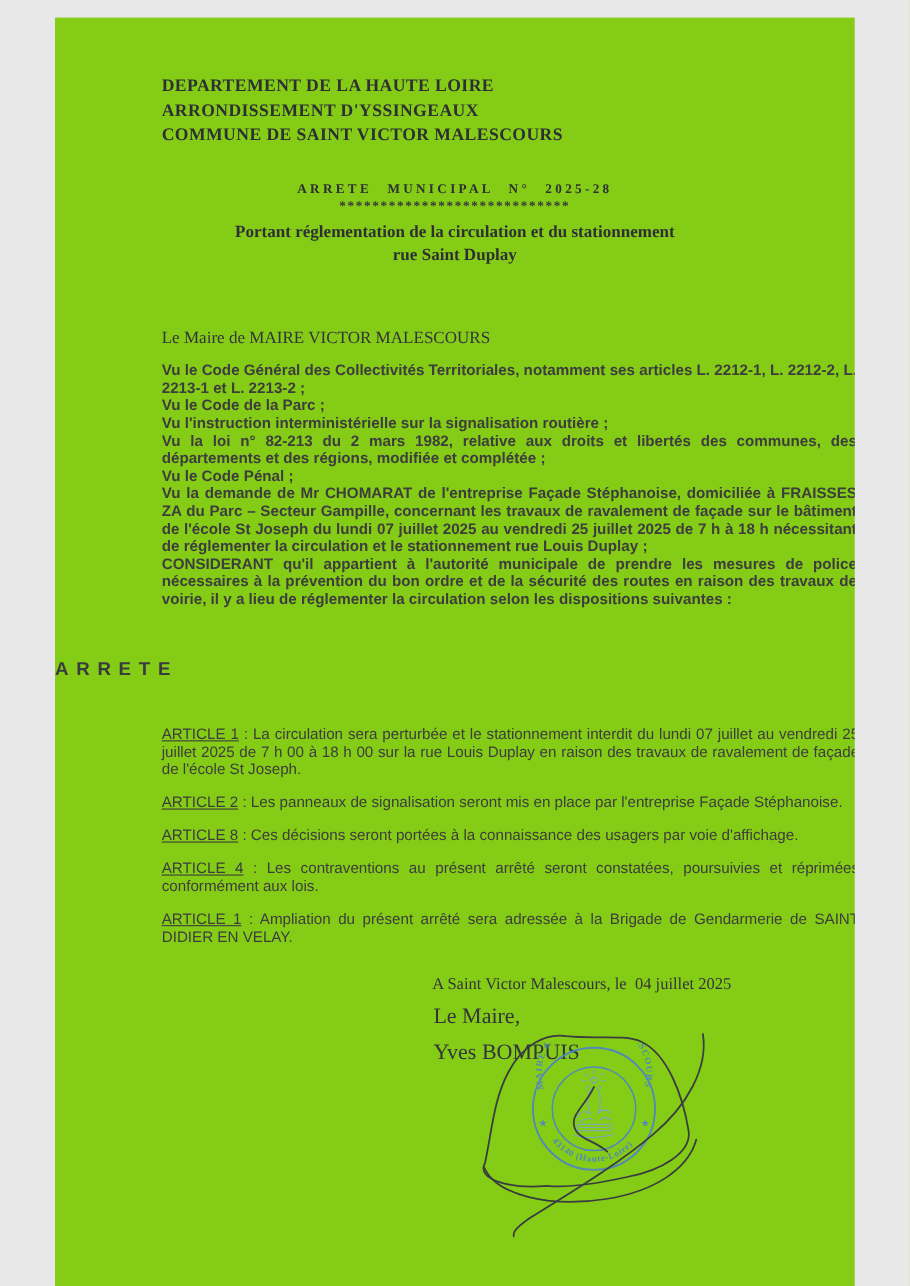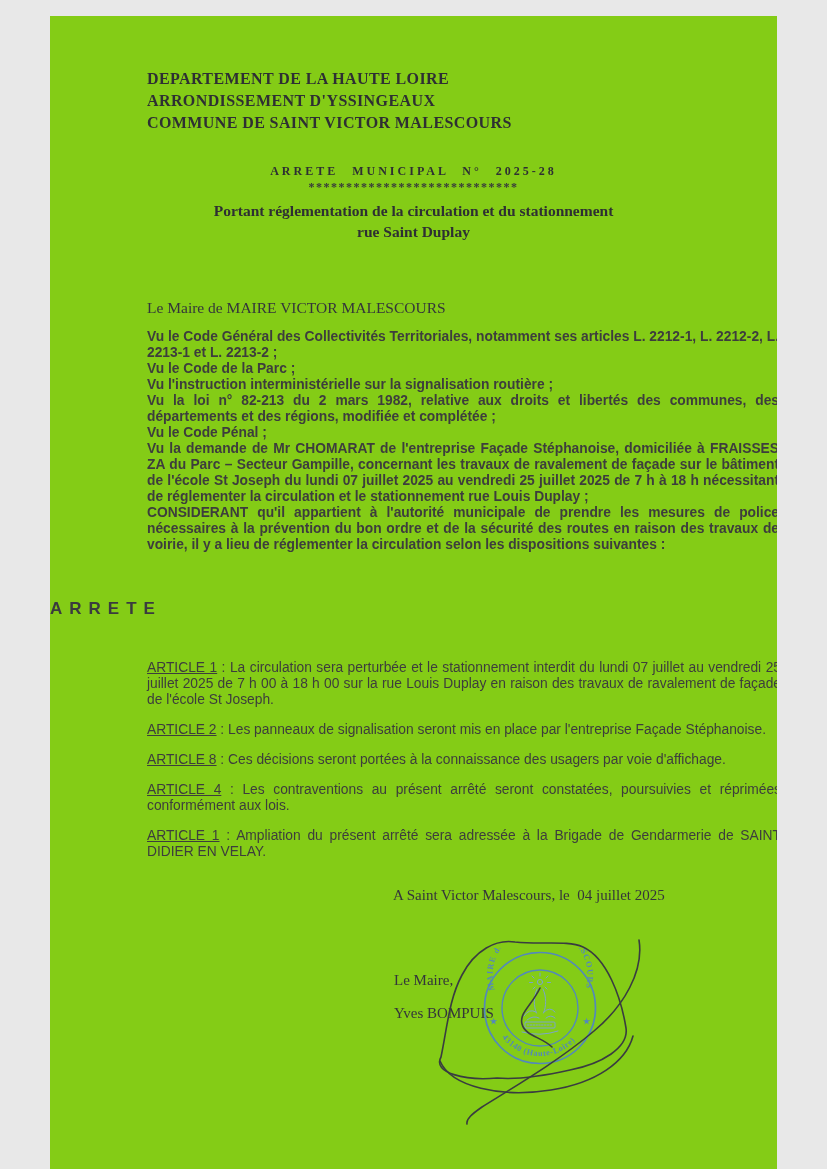--- a/index.html
+++ b/index.html
@@ -48,23 +48,23 @@
     font-size:13.8px; line-height:16px; text-align:justify;
   }
   .article { margin:0 0 14px 0; }
   .article-label { font-weight:normal; text-decoration:underline; }
   .dateline {
     position:absolute; left:343px; top:871px;
     font-family:"Liberation Serif", serif;
     font-size:15px; color:#34353b; white-space:pre; margin:0;text-align:right;
   }
   .closing {
-    position:absolute; left:344px; top:948px;
+    position:absolute; left:344px; top:892px;
     font-family:"Liberation Serif", serif;
-    font-size:15px; line-height:33px; color:#34353b;
+    font-size:20px; line-height:33px; color:#34353b;
   }
   .stamp { position:absolute; left:430px; top:932px; width:120px; height:120px; opacity:0.92; }
   .stamp text { font-family:"Liberation Serif", serif; font-weight:bold; }
   .signature { position:absolute; left:370px; top:895px; width:430px; height:230px; }
 </style>
 </head>
 <body>
 
 <div class="page">
 

